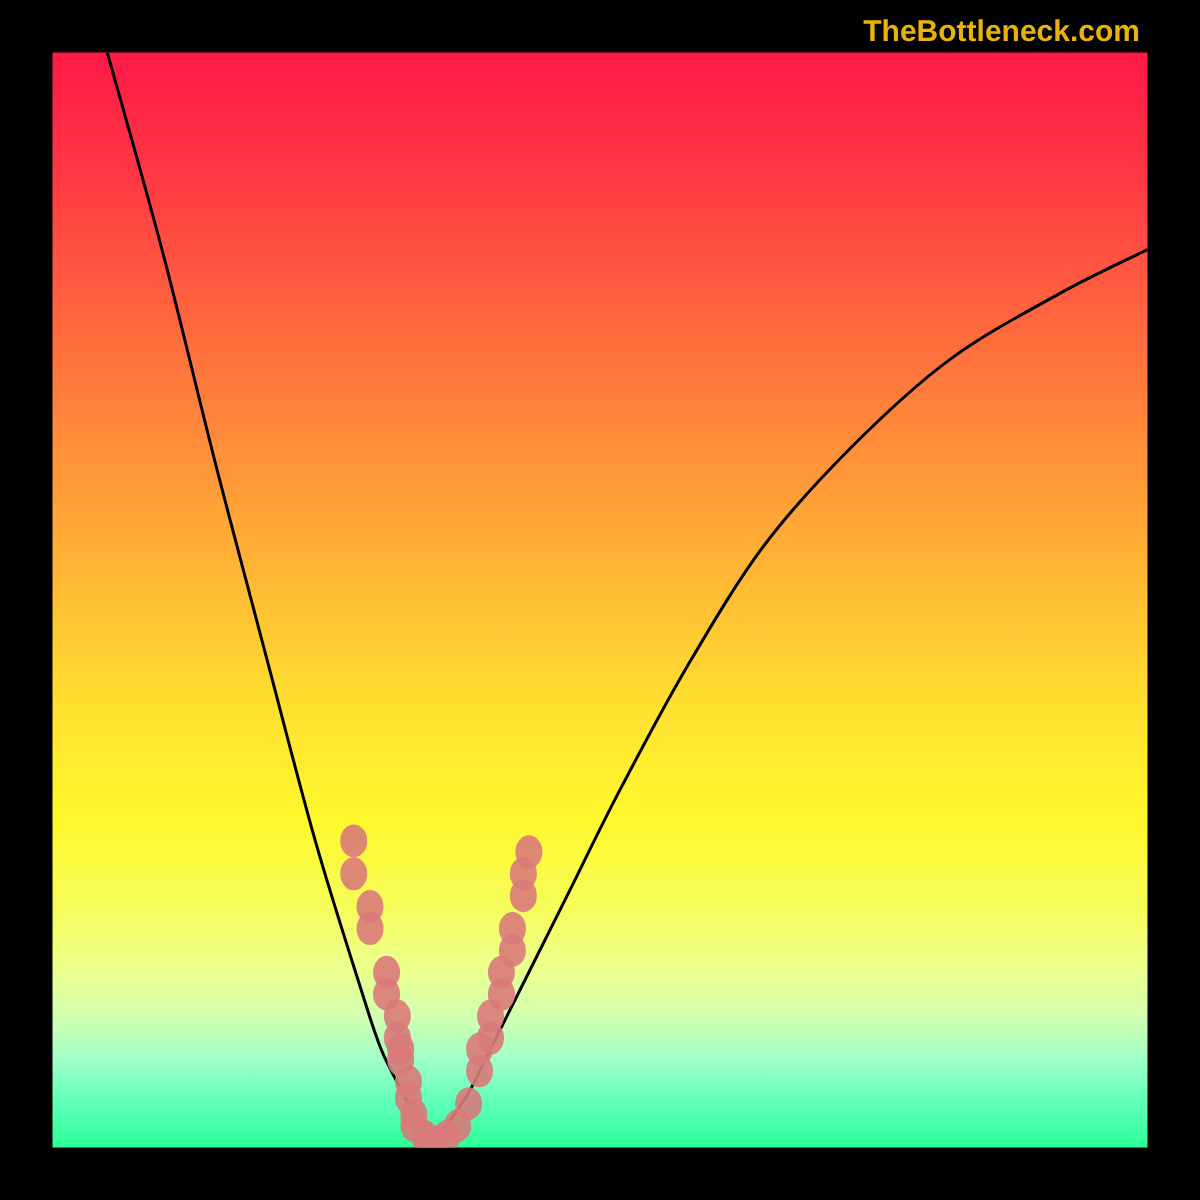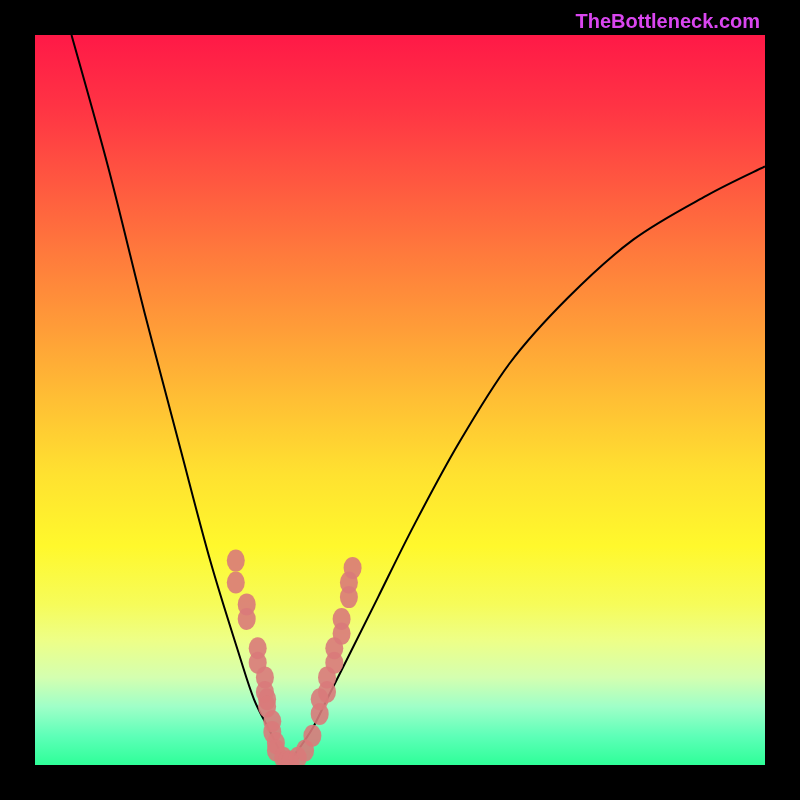--- a/index.html
+++ b/index.html
@@ -34,21 +34,21 @@
         #edff88 83%,
         #d4ffb0 88%,
         #9fffc8 92%,
         #5effb8 96%,
         #2eff98 100%);
     }
     .watermark {
       position: absolute;
       top: 10px;
       right: 40px;
-      color: #d946ef;
+      color: #eab308;
       font-size: 20px;
       font-weight: bold;
       z-index: 10;
     }
     svg {
       position: absolute;
       left: 0;
       top: 0;
     }
     .curve {

